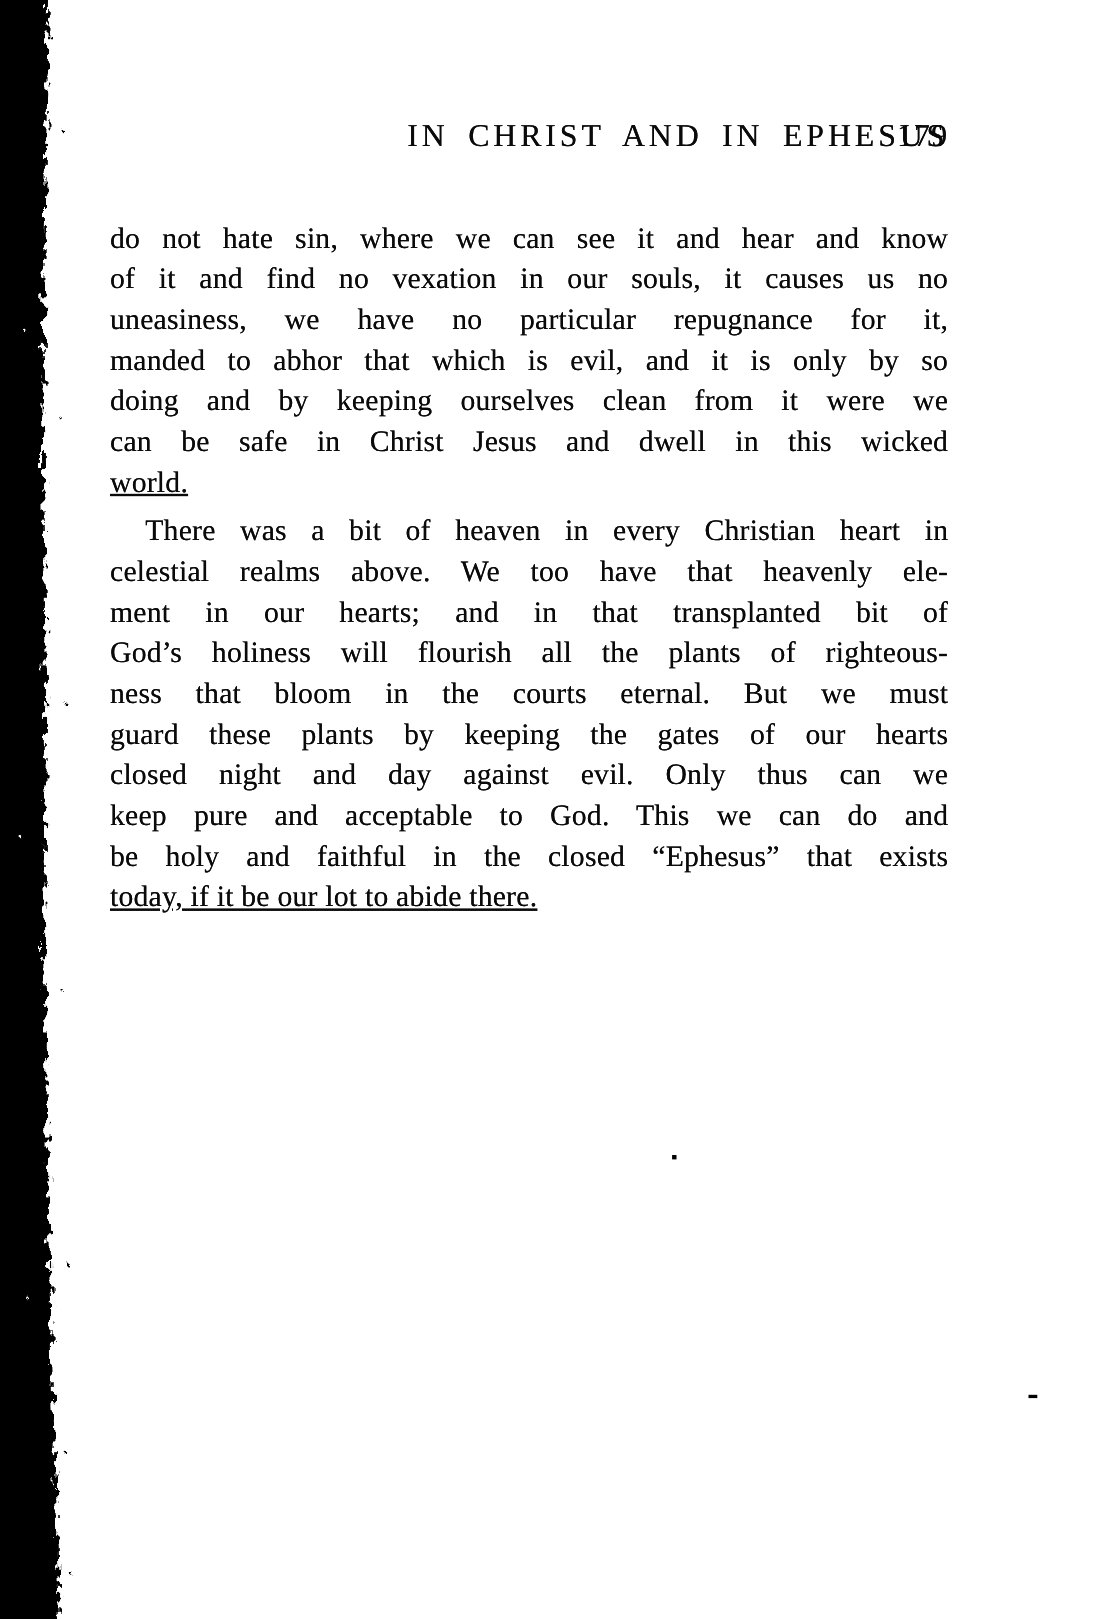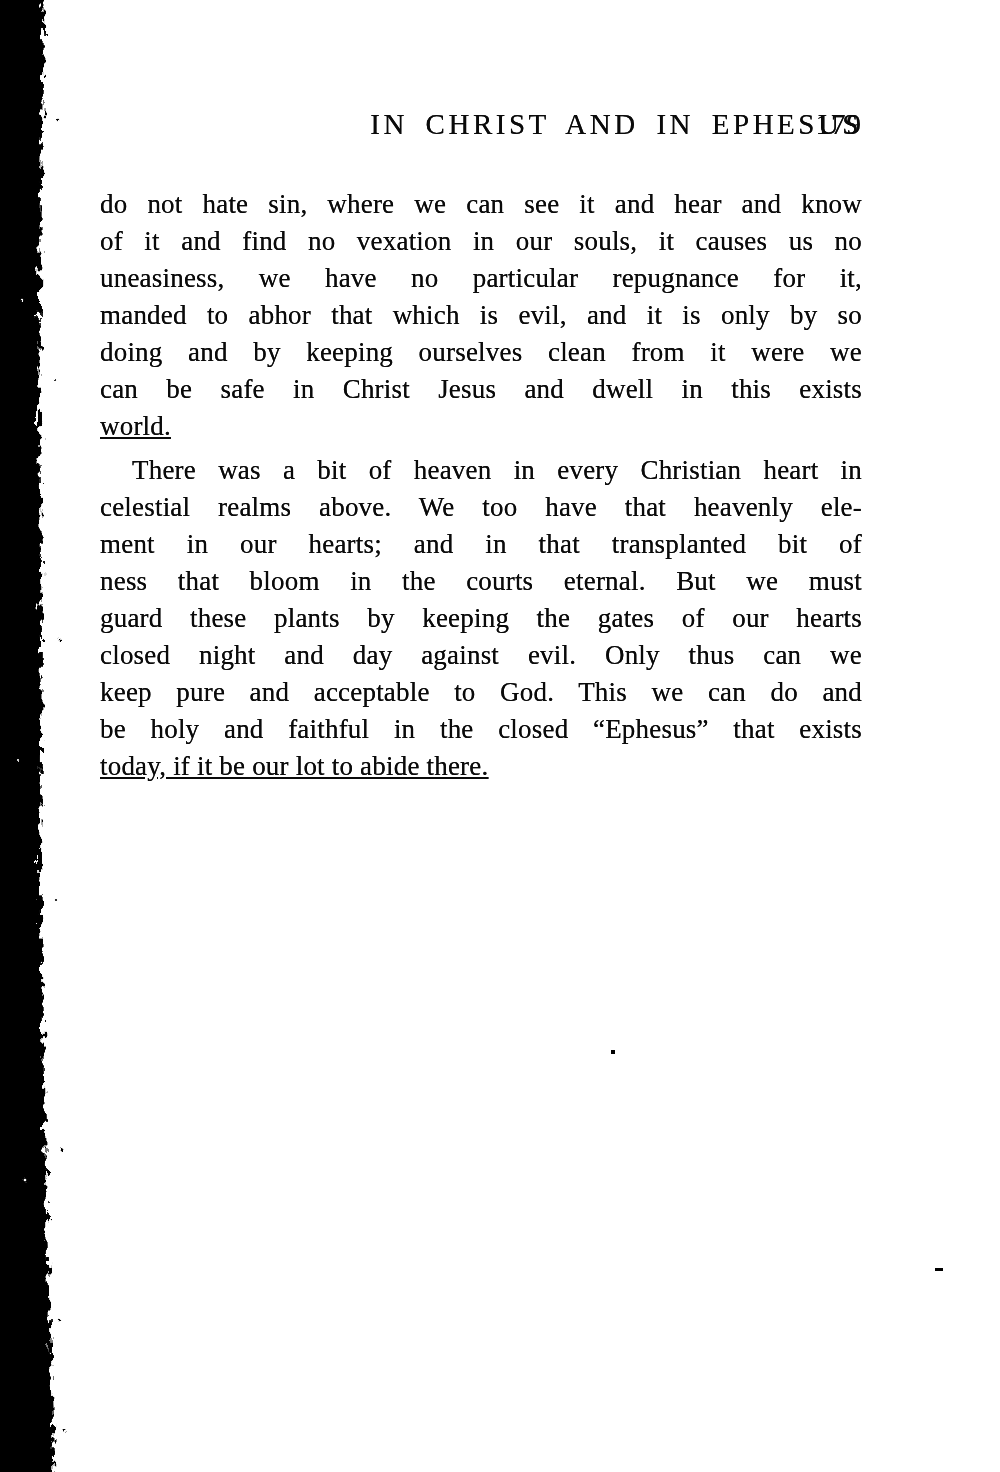--- a/index.html
+++ b/index.html
@@ -47,21 +47,21 @@
     right: 0;
     top: 0;
     letter-spacing: 1px;
   }
   .para {
     font-size: 27px;
     line-height: 37px;
     letter-spacing: 0.2px;
     text-shadow: 0 0 0.6px rgba(0,0,0,0.85);
   }
-  .para-1 { margin-top: 40px; }
+  .para-1 { margin-top: 52px; }
   .para-2 { margin-top: 7px; }
   .line {
     text-align: justify;
     text-align-last: justify;
   }
   .line.last {
     text-align-last: left;
     text-decoration: underline;
   }
   .line.indent {
@@ -111,28 +111,29 @@
     <span>IN CHRIST AND IN EPHESUS</span>
     <span class="page-num">179</span>
   </div>
 
   <div class="para para-1">
     <div class="line">do not hate sin, where we can see it and hear and know</div>
     <div class="line">of it and find no vexation in our souls, it causes us no</div>
     <div class="line">uneasiness, we have no particular repugnance for it,</div>
     <div class="line">manded to abhor that which is evil, and it is only by so</div>
     <div class="line">doing and by keeping ourselves clean from it were we</div>
-    <div class="line">can be safe in Christ Jesus and dwell in this exists</div>
+    <div class="line">can be safe in Christ Jesus and dwell in this wicked</div>
     <div class="line last">world.</div>
   </div>
 
   <div class="para para-2">
     <div class="line indent">There was a bit of heaven in every Christian heart in</div>
     <div class="line">celestial realms above. We too have that heavenly ele-</div>
     <div class="line">ment in our hearts; and in that transplanted bit of</div>
+    <div class="line">God’s holiness will flourish all the plants of righteous-</div>
     <div class="line">ness that bloom in the courts eternal. But we must</div>
     <div class="line">guard these plants by keeping the gates of our hearts</div>
     <div class="line">closed night and day against evil. Only thus can we</div>
     <div class="line">keep pure and acceptable to God. This we can do and</div>
     <div class="line">be holy and faithful in the closed “Ephesus” that exists</div>
     <div class="line last">today, if it be our lot to abide there.</div>
   </div>
 
 </div>
 

